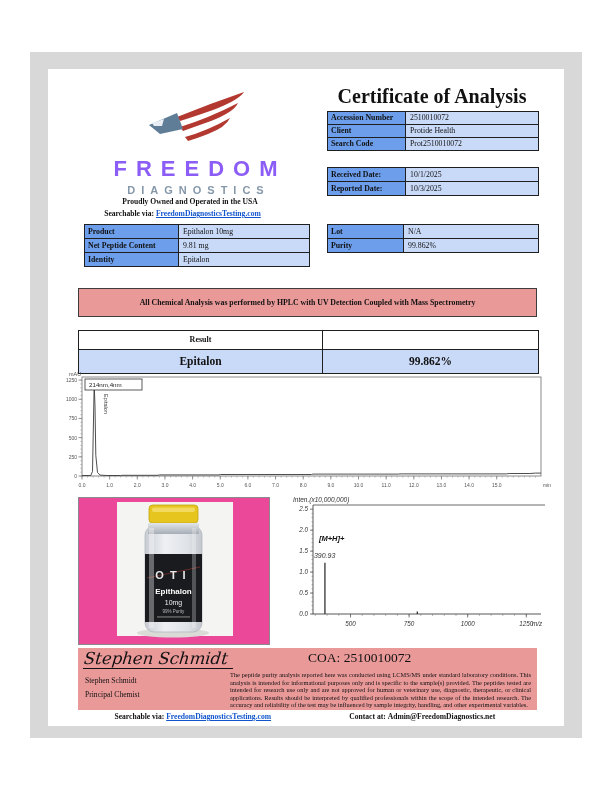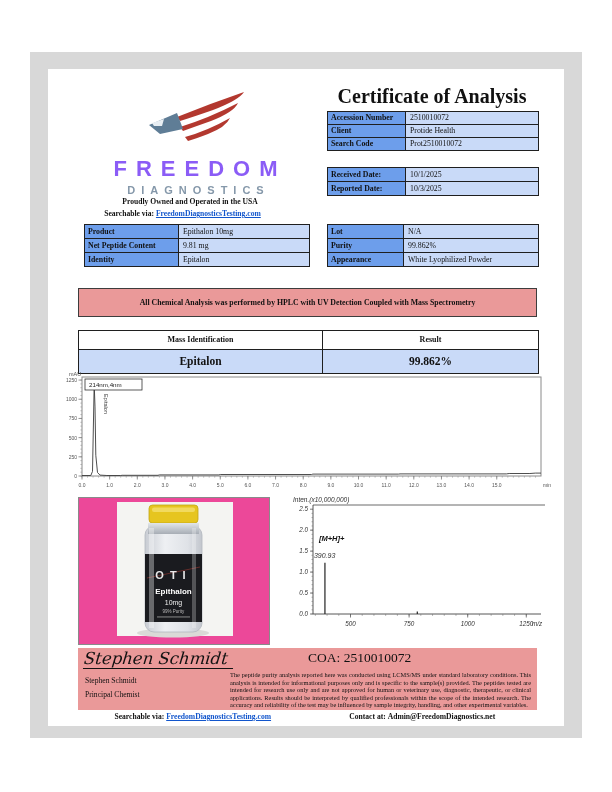--- a/index.html
+++ b/index.html
@@ -125,31 +125,26 @@
     </div>
   <div class="abs lvtable t-lot">
       <div class="ivrow">
         <div class="ivlabel">Lot</div>
         <div class="ivvalue">N/A</div>
       </div>
       <div class="ivrow">
         <div class="ivlabel">Purity</div>
         <div class="ivvalue">99.862%</div>
       </div>
-      <div class="ivrow">
-        <div class="ivlabel">Appearance</div>
-        <div class="ivvalue">White Lyophilized Powder</div>
-      </div>
     </div>
 
   <div class="abs banner">All Chemical Analysis was performed by HPLC with UV Detection Coupled with Mass Spectrometry</div>
 
   <div class="abs mass-table">
     <div class="mt-head">
-      <div>Mass Identification</div>
       <div>Result</div>
     </div>
     <div class="mt-row">
       <div>Epitalon</div>
       <div>99.862%</div>
     </div>
   </div>
 
   <div class="abs chrom-wrap">
     <svg id="chrom-svg" width="496" height="124">

